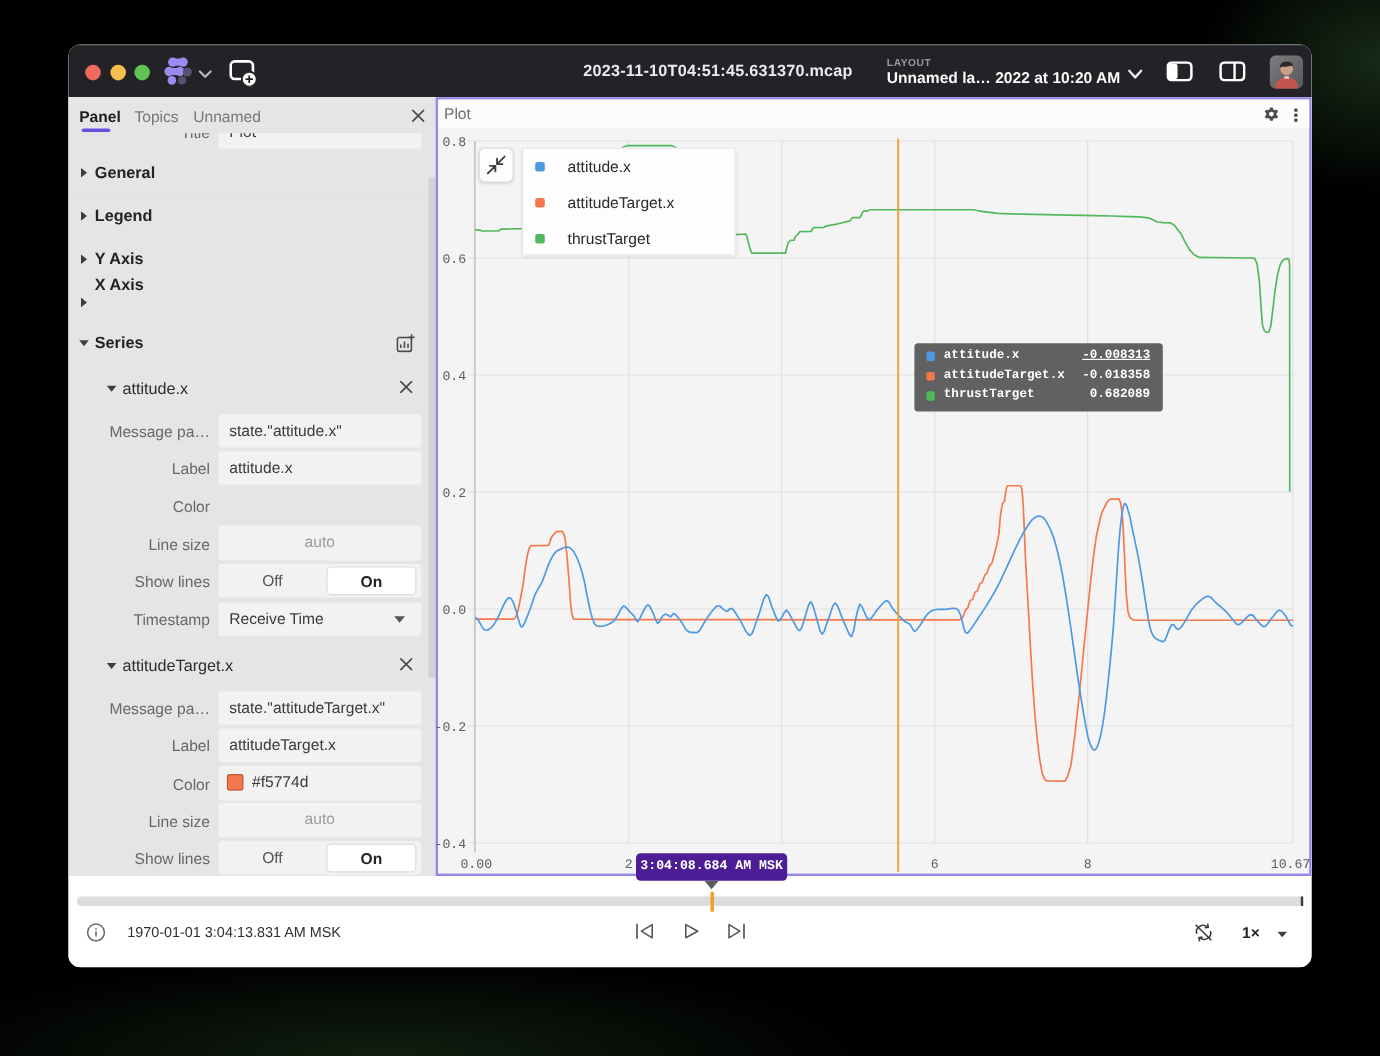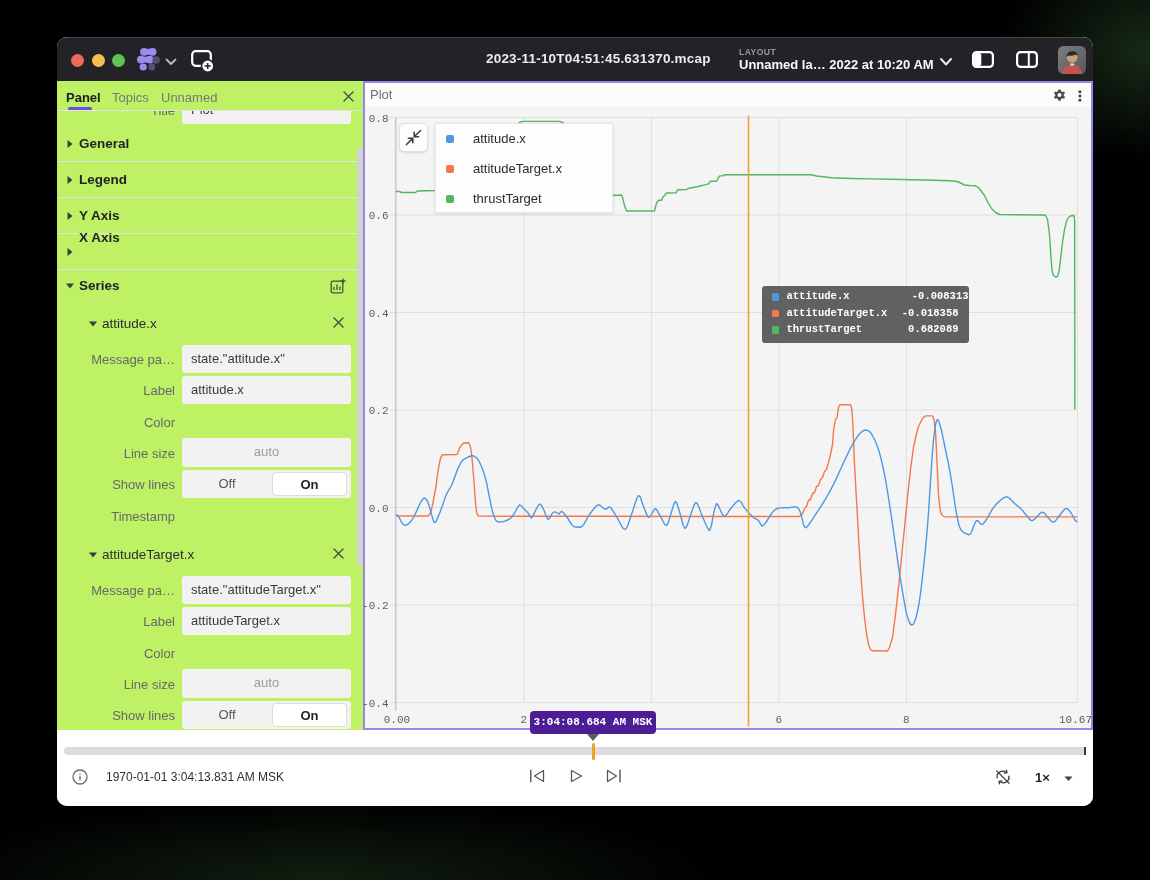--- a/index.html
+++ b/index.html
@@ -1,19 +1,19 @@
 <!DOCTYPE html>
 <html><head><meta charset="utf-8"><style>
 * { margin:0; padding:0; box-sizing:border-box; }
 html,body { width:1150px; height:880px; background:#000; font-family:"Liberation Sans",sans-serif; }
 #win { position:absolute; left:57px; top:37px; width:1036px; height:769px; background:#fff; border-radius:10px; overflow:hidden; }
 #titlebar { position:absolute; left:0; top:0; width:1036px; height:44px; background:#232227; }
 .tl { position:absolute; top:17px; width:13px; height:13px; border-radius:50%; }
 #content { position:absolute; left:0; top:44px; width:1036px; height:649px; background:#fff; }
-#leftpanel { position:absolute; left:0; top:0; width:306px; height:649px; background:#bef264; overflow:hidden; }
+#leftpanel { position:absolute; left:0; top:0; width:306px; height:649px; background:#e5e5e5; overflow:hidden; }
 .fld { position:absolute; width:169px; height:28.5px; background:#f2f2f3; border-radius:3px; font-size:13px; line-height:28.5px; white-space:nowrap; }
 #plotpanel { position:absolute; left:306px; top:0; width:730px; height:649px; background:#f4f4f5; border:2px solid #9586e8; }
 #playbar { position:absolute; left:0; top:693px; width:1036px; height:76px; background:#fff; }
 svg text { font-family:"Liberation Mono",monospace; }
 </style></head><body>
 <div style="position:absolute;left:1000px;top:-60px;width:300px;height:220px;background:radial-gradient(closest-side,rgba(60,110,60,0.38),rgba(0,0,0,0));"></div>
 <div style="position:absolute;left:-80px;top:800px;width:800px;height:160px;background:radial-gradient(closest-side,rgba(55,100,55,0.30),rgba(0,0,0,0));"></div>
 <div id="win">
   <div id="titlebar">
     <div style="position:absolute;left:6px;top:0;width:1024px;height:1px;background:rgba(255,255,255,0.16);"></div>
@@ -124,32 +124,36 @@
 <div style="position:absolute;right:188px;top:272.8px;font-size:13px;color:#67676d;white-space:nowrap;">Label</div>
 <div class="fld" style="left:125px;top:265.3px;"><span style="margin-left:9px;color:#3a3a3f;">attitude.x</span></div>
 <div style="position:absolute;right:188px;top:304.1px;font-size:13px;color:#67676d;white-space:nowrap;">Color</div>
 <div style="position:absolute;right:188px;top:335.4px;font-size:13px;color:#67676d;white-space:nowrap;">Line size</div>
 <div class="fld" style="left:125px;top:327.9px;text-align:center;"><span style="color:#9b9ba1;">auto</span></div>
 <div style="position:absolute;right:188px;top:366.7px;font-size:13px;color:#67676d;white-space:nowrap;">Show lines</div>
 <div class="fld" style="left:125px;top:359.2px;"></div>
 <div style="position:absolute;left:125px;top:359.2px;width:90px;height:28.5px;line-height:28.5px;text-align:center;font-size:13px;color:#55555b;">Off</div>
 <div style="position:absolute;left:215px;top:361.2px;width:75px;height:24.5px;line-height:24.5px;text-align:center;font-size:13px;font-weight:600;color:#232327;background:#fff;border:1px solid #dcdcde;border-radius:4px;box-sizing:border-box;">On</div>
 <div style="position:absolute;right:188px;top:398.8px;font-size:13px;color:#67676d;white-space:nowrap;">Timestamp</div>
+<div class="fld" style="left:125px;top:391.3px;"><span style="margin-left:9px;color:#3a3a3f;">Receive Time</span><svg style="position:absolute;right:13px;top:11px" width="10" height="7">
+                <path d="M0.5 0.5 L9.5 0.5 L5 6 Z" fill="#55555b"></path>
+              </svg></div>
 <svg style="position:absolute;left:31px;top:440.0px" width="10" height="8">
               <path d="M1 1.5 L9 1.5 L5 6.5 Z" fill="#3c3c41"></path>
             </svg>
 <div style="position:absolute;left:45px;top:436.0px;font-size:13.5px;color:#2c2c31;">attitudeTarget.x</div>
 <svg style="position:absolute;left:276px;top:437.5px" width="11" height="11">
               <path d="M1 1 L10 10 M10 1 L1 10" stroke="#4a4a4f" stroke-width="1.4" stroke-linecap="round"></path>
             </svg>
 <div style="position:absolute;right:188px;top:472.5px;font-size:13px;color:#67676d;white-space:nowrap;">Message pa…</div>
 <div class="fld" style="left:125px;top:465px;"><span style="margin-left:9px;color:#3a3a3f;">state."attitudeTarget.x"</span></div>
 <div style="position:absolute;right:188px;top:503.8px;font-size:13px;color:#67676d;white-space:nowrap;">Label</div>
 <div class="fld" style="left:125px;top:496.3px;"><span style="margin-left:9px;color:#3a3a3f;">attitudeTarget.x</span></div>
 <div style="position:absolute;right:188px;top:535.1px;font-size:13px;color:#67676d;white-space:nowrap;">Color</div>
+<div class="fld" style="left:125px;top:527.6px;"><span style="position:absolute;left:7px;top:7px;width:14px;height:14px;border-radius:2.5px;background:#f5774d;border:1px solid rgba(0,0,0,0.25);box-sizing:border-box;"></span><span style="margin-left:28px;color:#3a3a3f;">#f5774d</span></div>
 <div style="position:absolute;right:188px;top:566.4px;font-size:13px;color:#67676d;white-space:nowrap;">Line size</div>
 <div class="fld" style="left:125px;top:558.9px;text-align:center;"><span style="color:#9b9ba1;">auto</span></div>
 <div style="position:absolute;right:188px;top:597.7px;font-size:13px;color:#67676d;white-space:nowrap;">Show lines</div>
 <div class="fld" style="left:125px;top:590.2px;"></div>
 <div style="position:absolute;left:125px;top:590.2px;width:90px;height:28.5px;line-height:28.5px;text-align:center;font-size:13px;color:#55555b;">Off</div>
 <div style="position:absolute;left:215px;top:592.2px;width:75px;height:24.5px;line-height:24.5px;text-align:center;font-size:13px;font-weight:600;color:#232327;background:#fff;border:1px solid #dcdcde;border-radius:4px;box-sizing:border-box;">On</div>
         </div>
       </div>
       <div style="position:absolute;left:300px;top:66.5px;width:5.5px;height:417px;background:#d2d2d5;border-radius:2.75px;"></div>
     </div>
@@ -215,21 +219,21 @@
         <div style="position:absolute;left:10px;top:11.5px;width:8px;height:8px;border-radius:2px;background:#4e98e2;"></div>
         <div style="position:absolute;left:37px;top:7px;font-size:13px;color:#2b2b2f;">attitude.x</div>
         <div style="position:absolute;left:10px;top:41.5px;width:8px;height:8px;border-radius:2px;background:#f5774d;"></div>
         <div style="position:absolute;left:37px;top:37px;font-size:13px;color:#2b2b2f;">attitudeTarget.x</div>
         <div style="position:absolute;left:10px;top:71.5px;width:8px;height:8px;border-radius:2px;background:#53b75b;"></div>
         <div style="position:absolute;left:37px;top:67px;font-size:13px;color:#2b2b2f;">thrustTarget</div>
       </div>
       <div style="position:absolute;left:396.5px;top:203px;width:207px;height:56.5px;background:#616161;border-radius:3px;font-family:'Liberation Mono',monospace;font-size:10.5px;font-weight:600;color:#fff;">
         <div style="position:absolute;left:10px;top:7px;width:7.5px;height:7.5px;border-radius:1.5px;background:#4e98e2;"></div>
         <div style="position:absolute;left:25px;top:4px;">attitude.x</div>
-        <div style="position:absolute;right:0;top:4px;">-0.008313</div>
+        <div style="position:absolute;right:10px;top:4px;text-decoration:underline;">-0.008313</div>
         <div style="position:absolute;left:10px;top:23.5px;width:7.5px;height:7.5px;border-radius:1.5px;background:#f5774d;"></div>
         <div style="position:absolute;left:25px;top:20.5px;">attitudeTarget.x</div>
         <div style="position:absolute;right:10px;top:20.5px;">-0.018358</div>
         <div style="position:absolute;left:10px;top:40px;width:7.5px;height:7.5px;border-radius:1.5px;background:#53b75b;"></div>
         <div style="position:absolute;left:25px;top:37px;">thrustTarget</div>
         <div style="position:absolute;right:10px;top:37px;">0.682089</div>
       </div>
     </div>
   </div>
   <div id="playbar">

